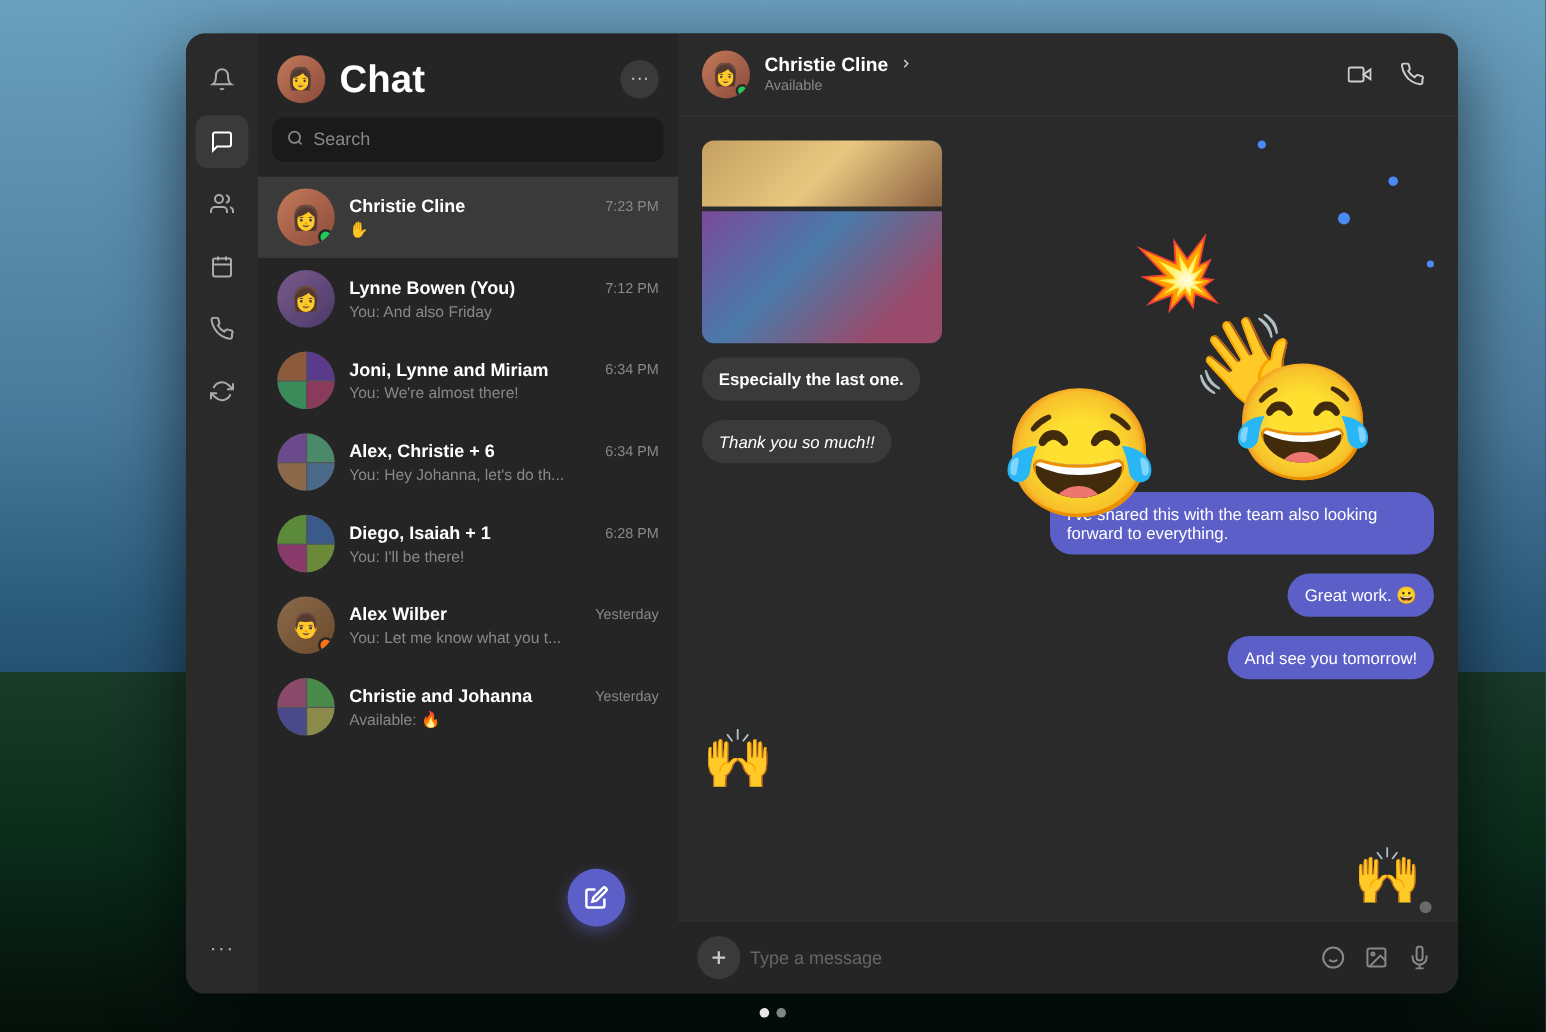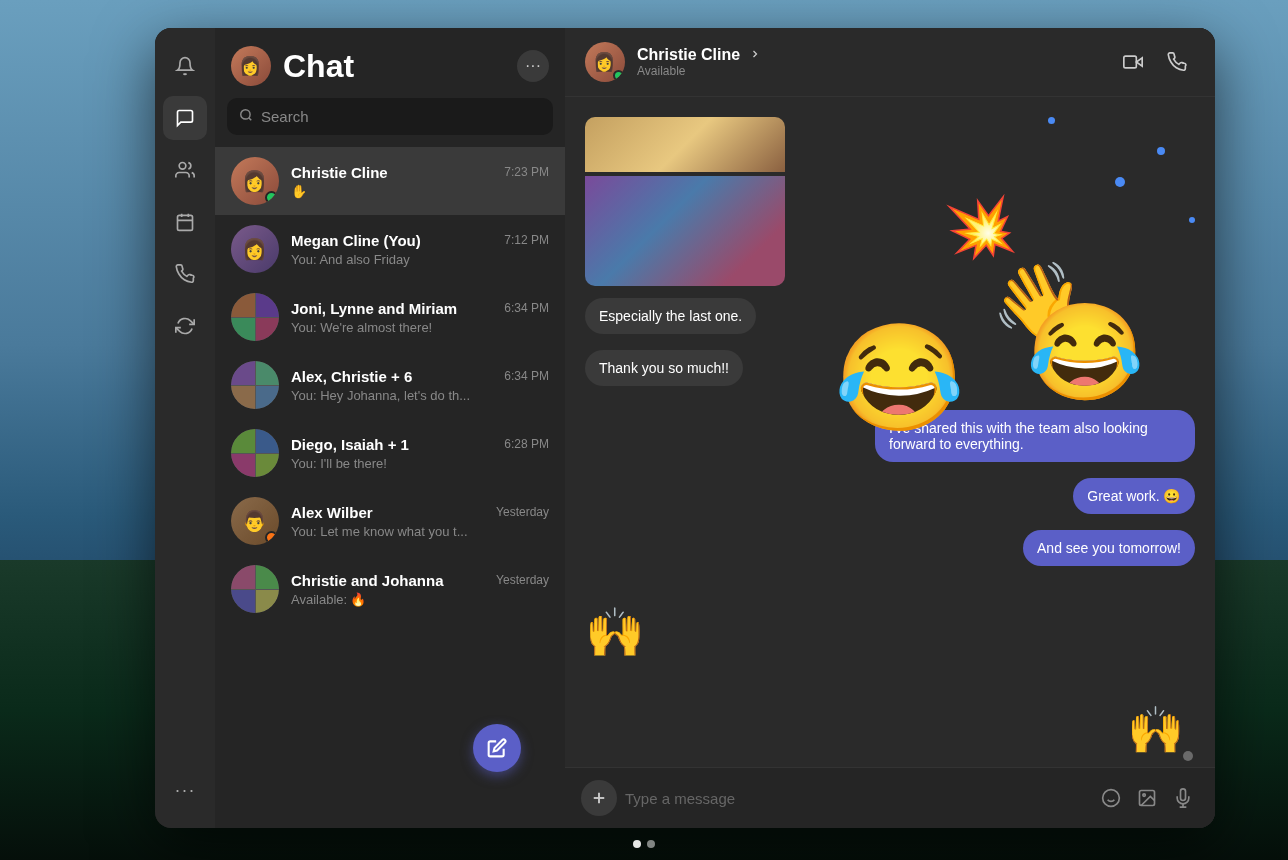--- a/index.html
+++ b/index.html
@@ -527,21 +527,21 @@
             <span class="chat-time">7:23 PM</span>
           </div>
           <div class="chat-preview">✋</div>
         </div>
       </div>
 
       <div class="chat-item">
         <div class="chat-avatar av-2">👩</div>
         <div class="chat-info">
           <div class="chat-name-row">
-            <span class="chat-name">Megan Cline (You)</span>
+            <span class="chat-name">Lynne Bowen (You)</span>
             <span class="chat-time">7:12 PM</span>
           </div>
           <div class="chat-preview">You: And also Friday</div>
         </div>
       </div>
 
       <div class="chat-item">
         <div class="chat-avatar">
           <div class="multi-avatar" style="width:100%;height:100%;">
             <div class="multi-av-cell" style="background:#8a5a3a;"></div>
@@ -664,27 +664,27 @@
 
     <div class="messages-area" style="position:relative;">
 
       <div class="messages-column">
 
         <div class="msg-image-container">
           <div class="img-top" style="width:200px;height:55px;background:linear-gradient(135deg,#c4a060 0%,#e8c880 50%,#8a6040 100%);border-radius:10px 10px 0 0;"></div>
           <div class="img-bottom" style="width:200px;height:110px;background:linear-gradient(135deg,#7a4a9a 0%,#4a7aaa 40%,#9a4a6a 80%);border-radius:0 0 10px 10px;"></div>
         </div>
 
-        <div style="margin-bottom:8px;">
+        <div style="margin-bottom:8px;font-weight:bold;">
           <div class="message-bubble">
             <span>Especially the last one.</span>
           </div>
         </div>
 
-        <div style="margin-bottom:16px;">
+        <div style="margin-bottom:16px;font-style:italic;">
           <div class="message-bubble">
             <span>Thank you so much!!</span>
           </div>
         </div>
 
         <div style="margin-bottom:8px;align-self:flex-end;">
           <div class="message-bubble sent">
             <span>I've shared this with the team also looking forward to everything.</span>
           </div>
         </div>

